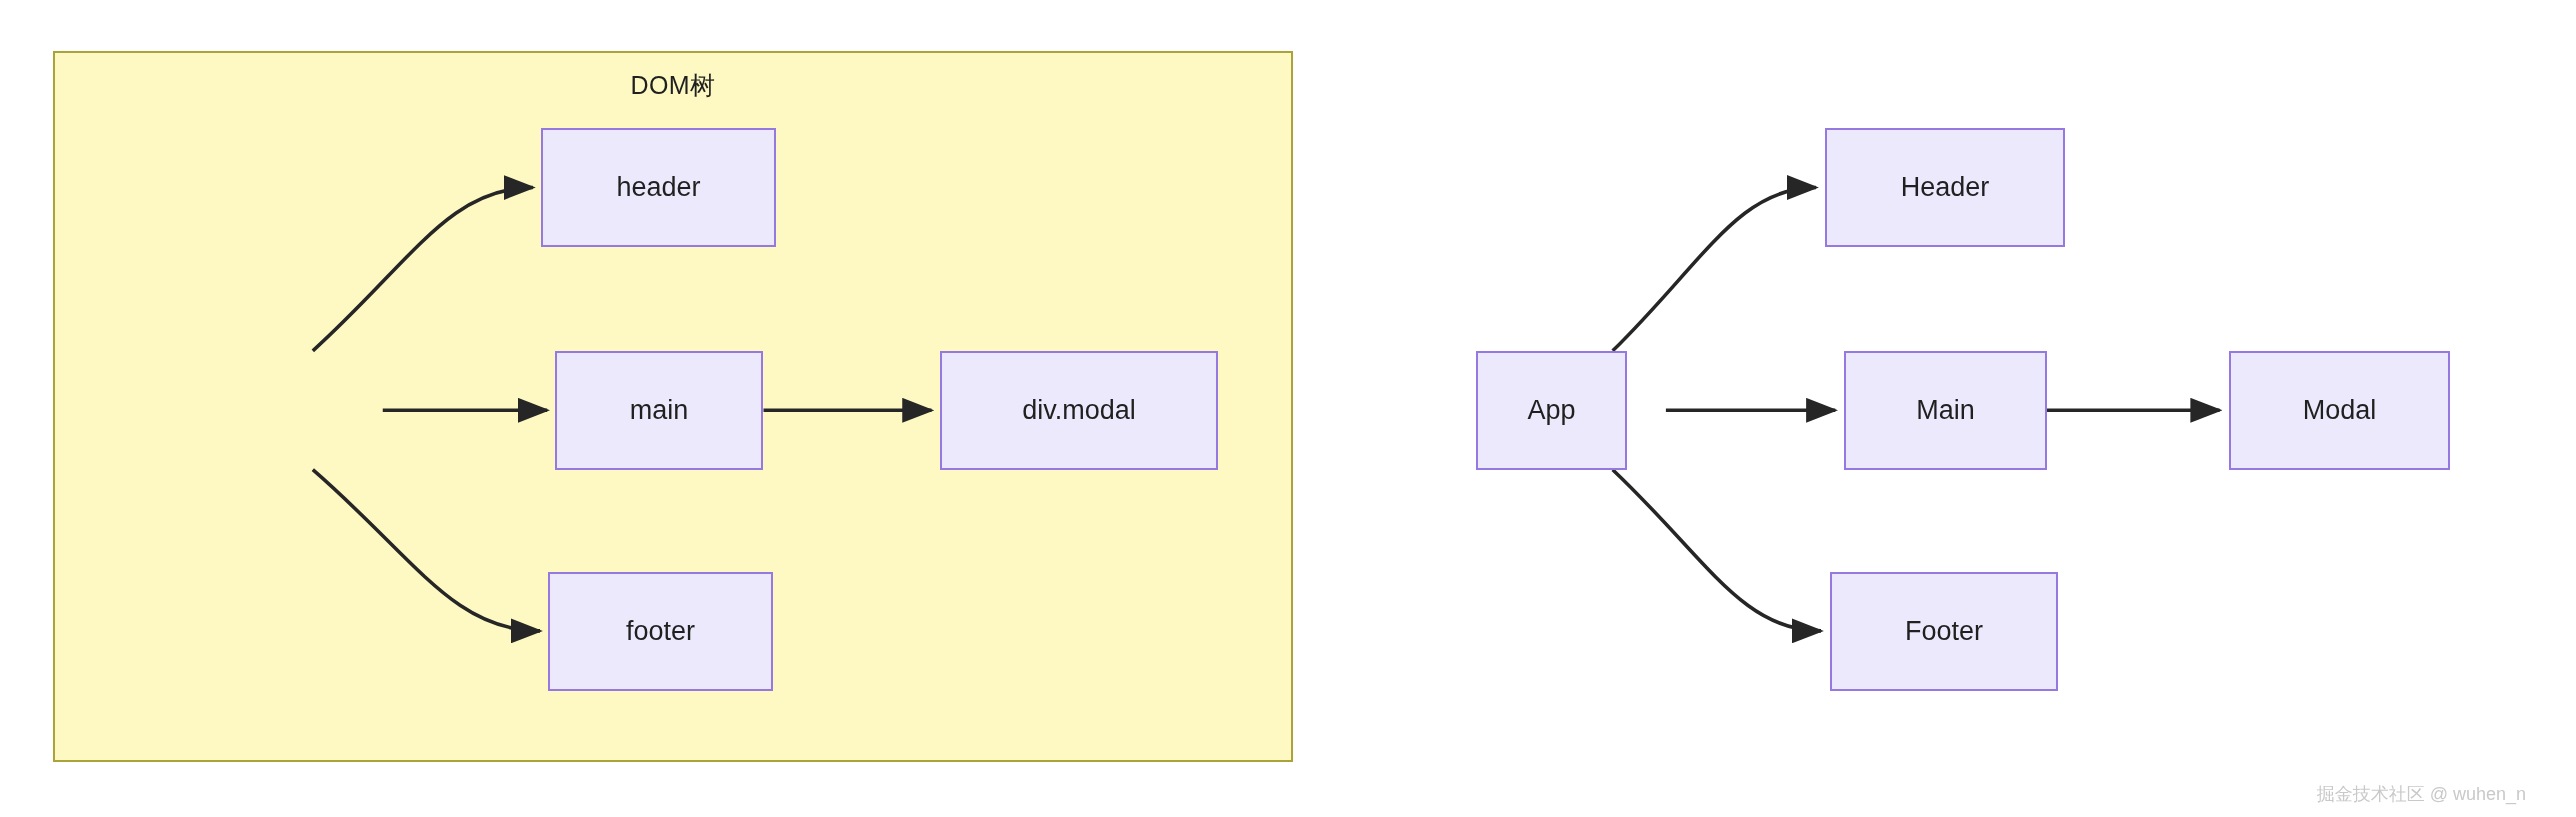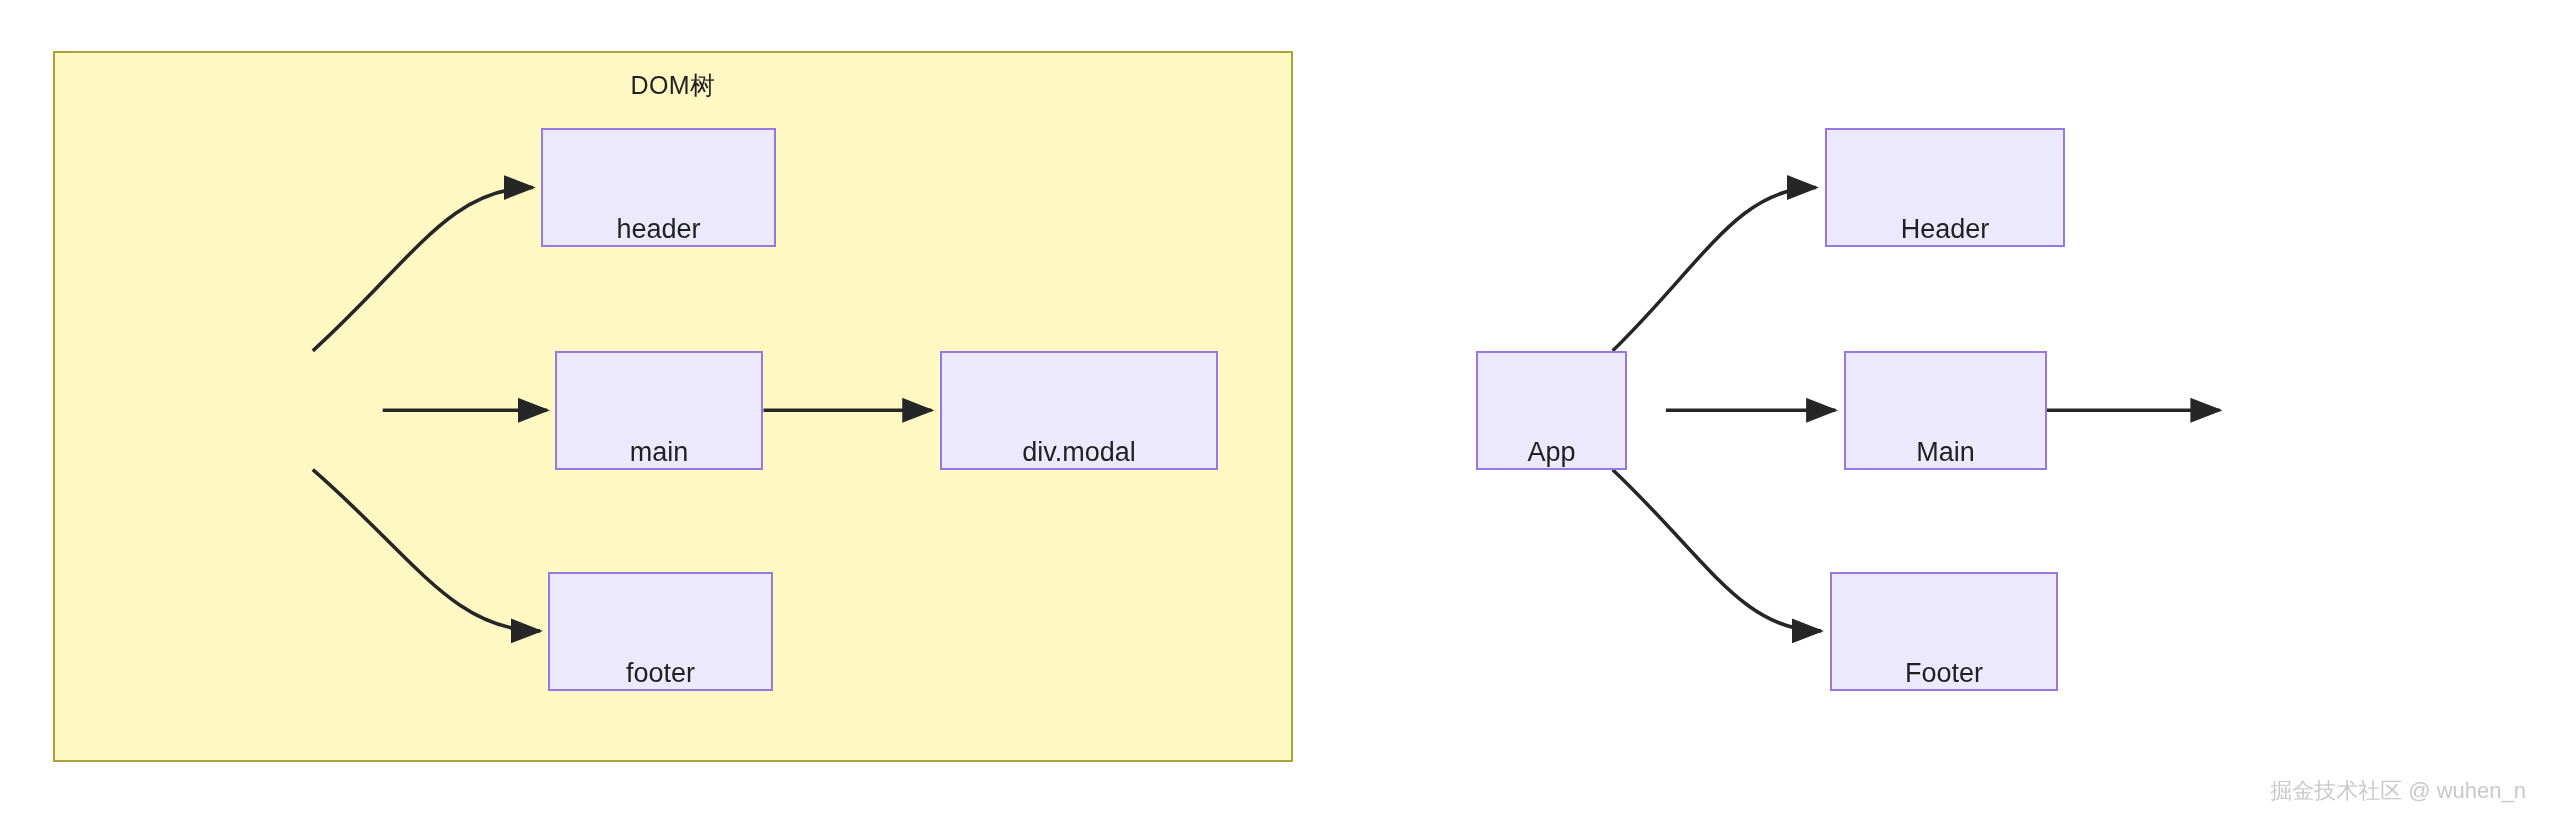--- a/index.html
+++ b/index.html
@@ -48,21 +48,21 @@
     color: #1f2020;
     font-family: "Liberation Sans", "DejaVu Sans", sans-serif;
     letter-spacing: 0.4px;
   }
   .node {
     position: absolute;
     background: #ece9fc;
     border: 2.1px solid #9578e0;
     box-sizing: border-box;
     display: flex;
-    align-items: flex-end;
+    align-items: center;
     justify-content: center;
     font-size: 27px;
     color: #1f2020;
     font-family: "Liberation Sans", "DejaVu Sans", sans-serif;
     z-index: 3;
   }
   svg.edges {
     position: absolute;
     left: 0;
     top: 0;
@@ -74,21 +74,21 @@
   }
   .edge-path {
     fill: none;
     stroke: #262626;
     stroke-width: 5;
   }
   .watermark {
     position: absolute;
     right: 50px;
     bottom: 11.4px;
-    font-size: 22px;
+    font-size: 18px;
     color: #c9c9c9;
     font-family: "Liberation Sans", "DejaVu Sans", sans-serif;
     white-space: nowrap;
   }
 </style>
 </head>
 <body>
 
 <div id="stage">
 
@@ -130,20 +130,23 @@
 
   <div class="node" style="left:1476px; top:351px; width:151px; height:119px;">
     <span>App</span>
   </div>
   <div class="node" style="left:1825px; top:128px; width:240px; height:119px;">
     <span>Header</span>
   </div>
   <div class="node" style="left:1844px; top:351px; width:203px; height:119px;">
     <span>Main</span>
   </div>
+  <div class="node" style="left:2229px; top:351px; width:221px; height:119px;">
+    <span>Modal</span>
+  </div>
   <div class="node" style="left:1830px; top:572px; width:228px; height:119px;">
     <span>Footer</span>
   </div>
 
   <div class="watermark">掘金技术社区 @ wuhen_n</div>
 
 </div>
 
 
 </body></html>

